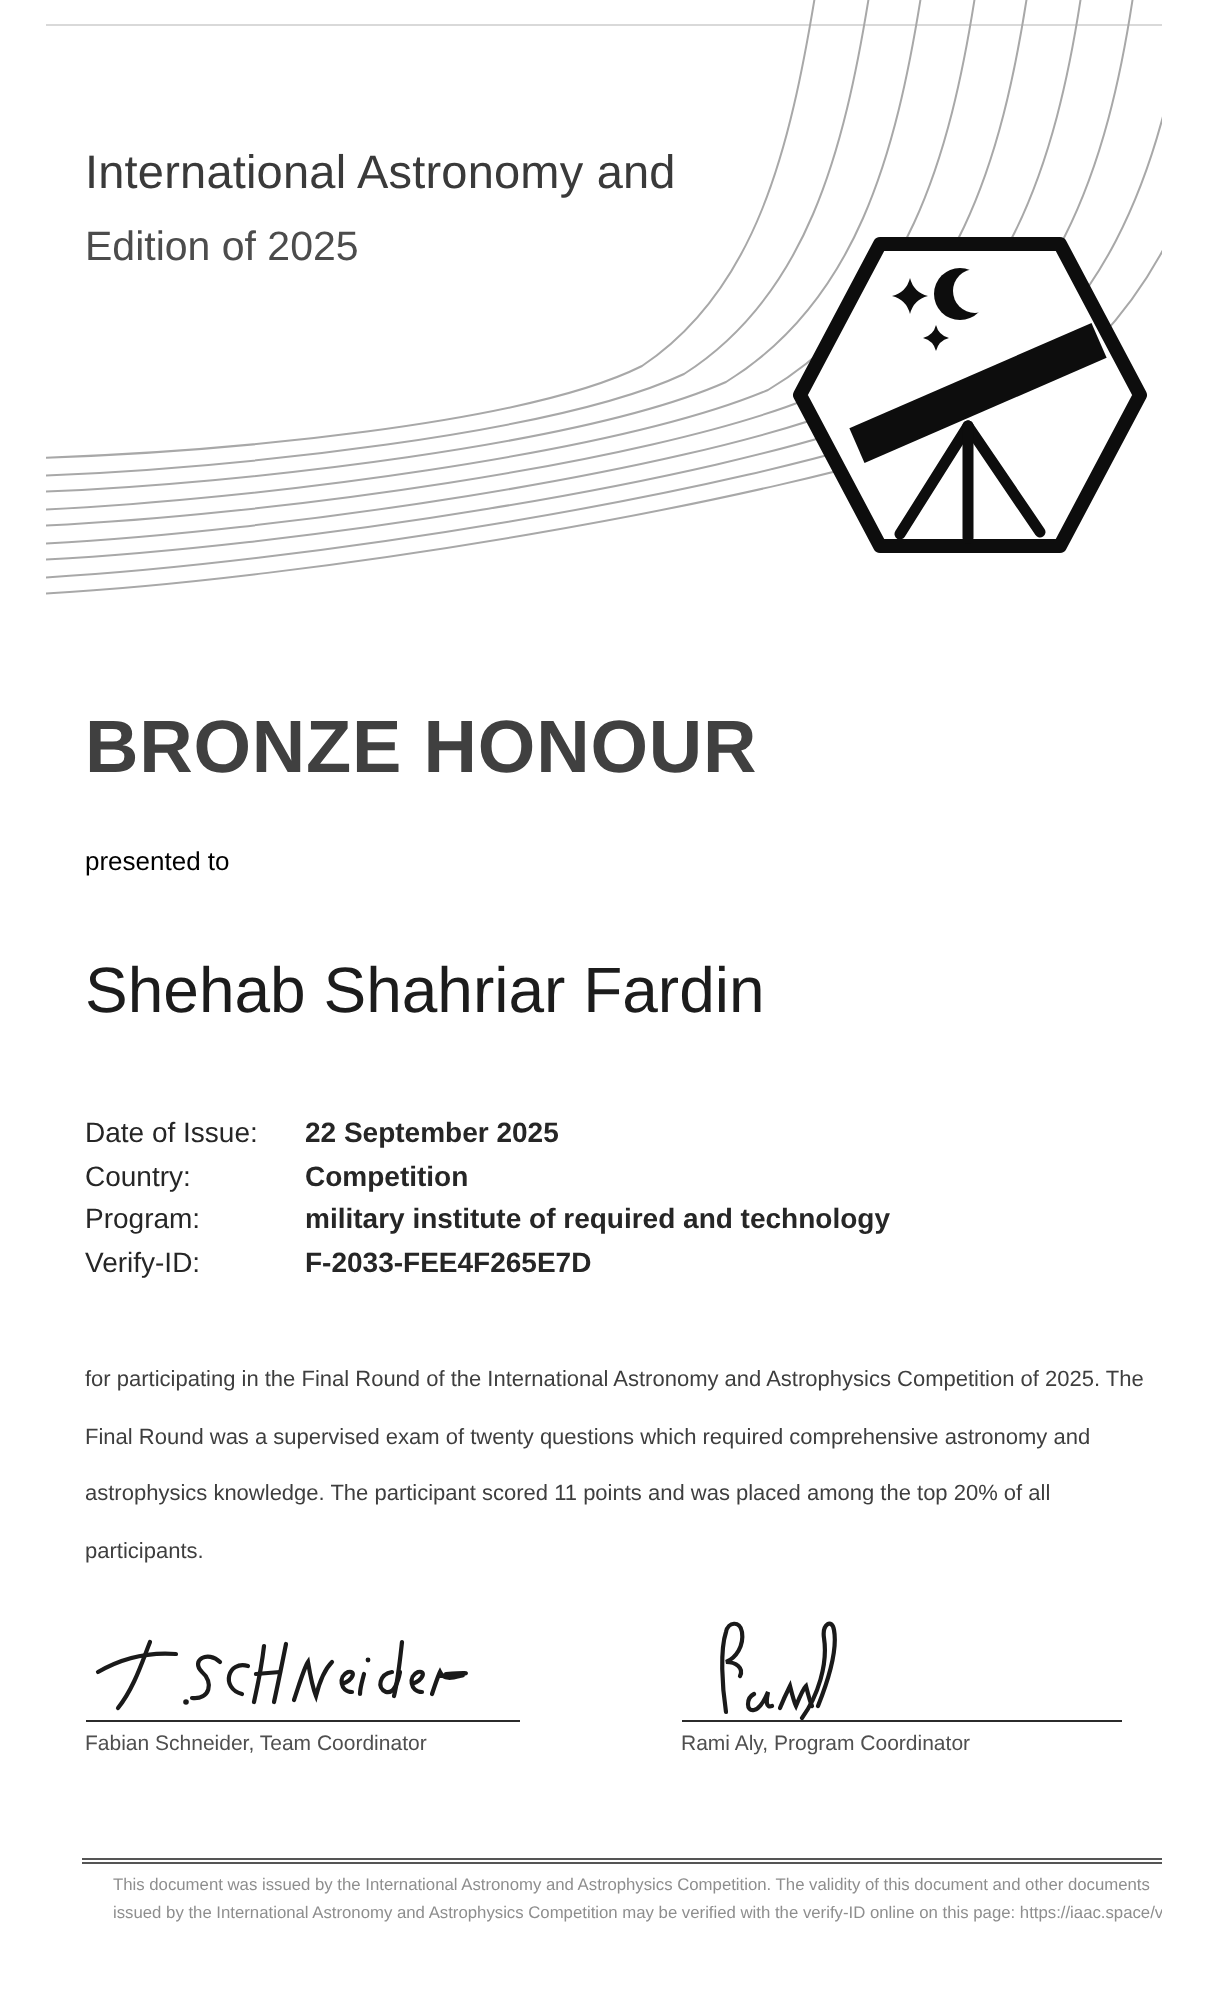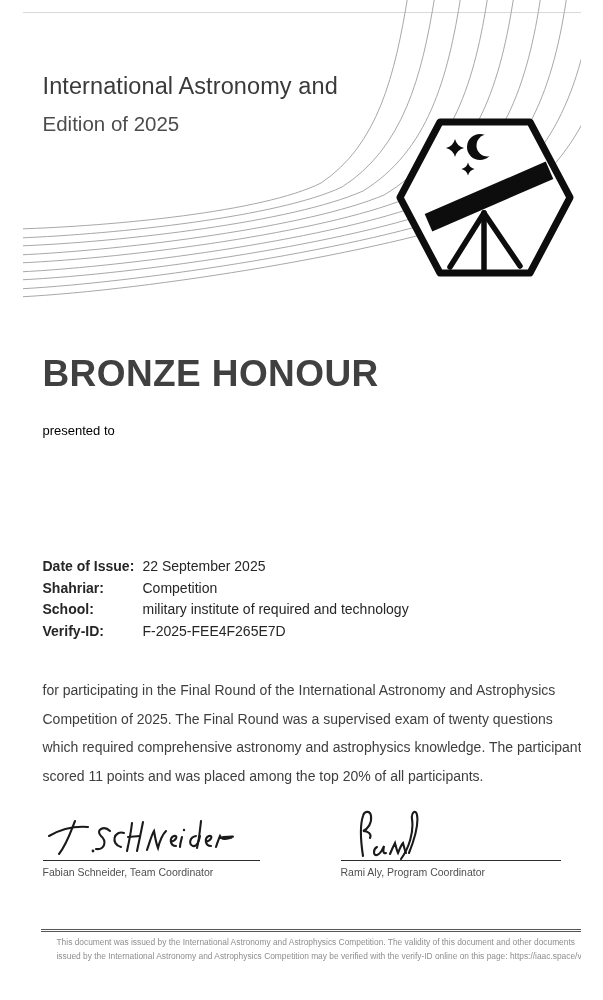--- a/index.html
+++ b/index.html
@@ -62,27 +62,27 @@
     font-weight: 400;
     color: #1c1c1c;
   }
   .details {
     position: absolute;
     left: 20px; top: 556px;
     font-size: 14px;
     color: #262626;
   }
   .detail-row { display: flex; line-height: 21.5px; }
-  .detail-label { width: 100px; font-weight: 700; }
-  .detail-value { font-weight: 400; }
+  .detail-label { width: 100px; font-weight: 400; }
+  .detail-value { font-weight: 700; margin-left: 10px; }
   .paragraph {
     position: absolute;
     left: 20px; top: 676px;
     width: 545px;
-    font-size: 14px;
+    font-size: 11px;
     line-height: 28.5px;
     color: #3e3e3e;
   }
   .sig-block {
     position: absolute;
     top: 810px;
   }
   .sig-block.left  { left: 20px;  width: 217px; }
   .sig-block.right { left: 318px; width: 220px; }
   .sig-scribble { display: block; }
@@ -144,37 +144,38 @@
 
   <div class="title-block">
     <div class="title-line">International Astronomy and</div>
     <div class="edition">Edition of 2025</div>
   </div>
 
   <div class="honour">BRONZE HONOUR</div>
 
   <div class="presented">presented to</div>
 
+  <div class="name">Shehab Shahriar Fardin</div>
 
   <div class="details">
     <div class="detail-row">
       <span class="detail-label">Date of Issue:</span>
       <span class="detail-value">22 September 2025</span>
     </div>
     <div class="detail-row">
-      <span class="detail-label">Shahriar:</span>
+      <span class="detail-label">Country:</span>
       <span class="detail-value">Competition</span>
     </div>
     <div class="detail-row">
-      <span class="detail-label">School:</span>
+      <span class="detail-label">Program:</span>
       <span class="detail-value">military institute of required and technology</span>
     </div>
     <div class="detail-row">
       <span class="detail-label">Verify-ID:</span>
-      <span class="detail-value">F-2025-FEE4F265E7D</span>
+      <span class="detail-value">F-2033-FEE4F265E7D</span>
     </div>
   </div>
 
   <div class="paragraph">for participating in the Final Round of the International Astronomy and Astrophysics Competition of 2025. The Final Round was a supervised exam of twenty questions which required comprehensive astronomy and astrophysics knowledge. The participant scored 11 points and was placed among the top 20% of all participants.</div>
 
   <div class="sig-block left">
     <svg class="sig-scribble" width="217" height="50" viewBox="0 0 217 50" fill="none" stroke="#1a1a1a" stroke-width="2.1" stroke-linecap="round">
       <path d="M 32,11 C 28,21 24,34 16,44"></path>
       <path d="M 6,26 C 18,19 32,16 45,17"></path>
       <circle cx="50" cy="41" r="1.4" fill="#1a1a1a" stroke="none"></circle>

